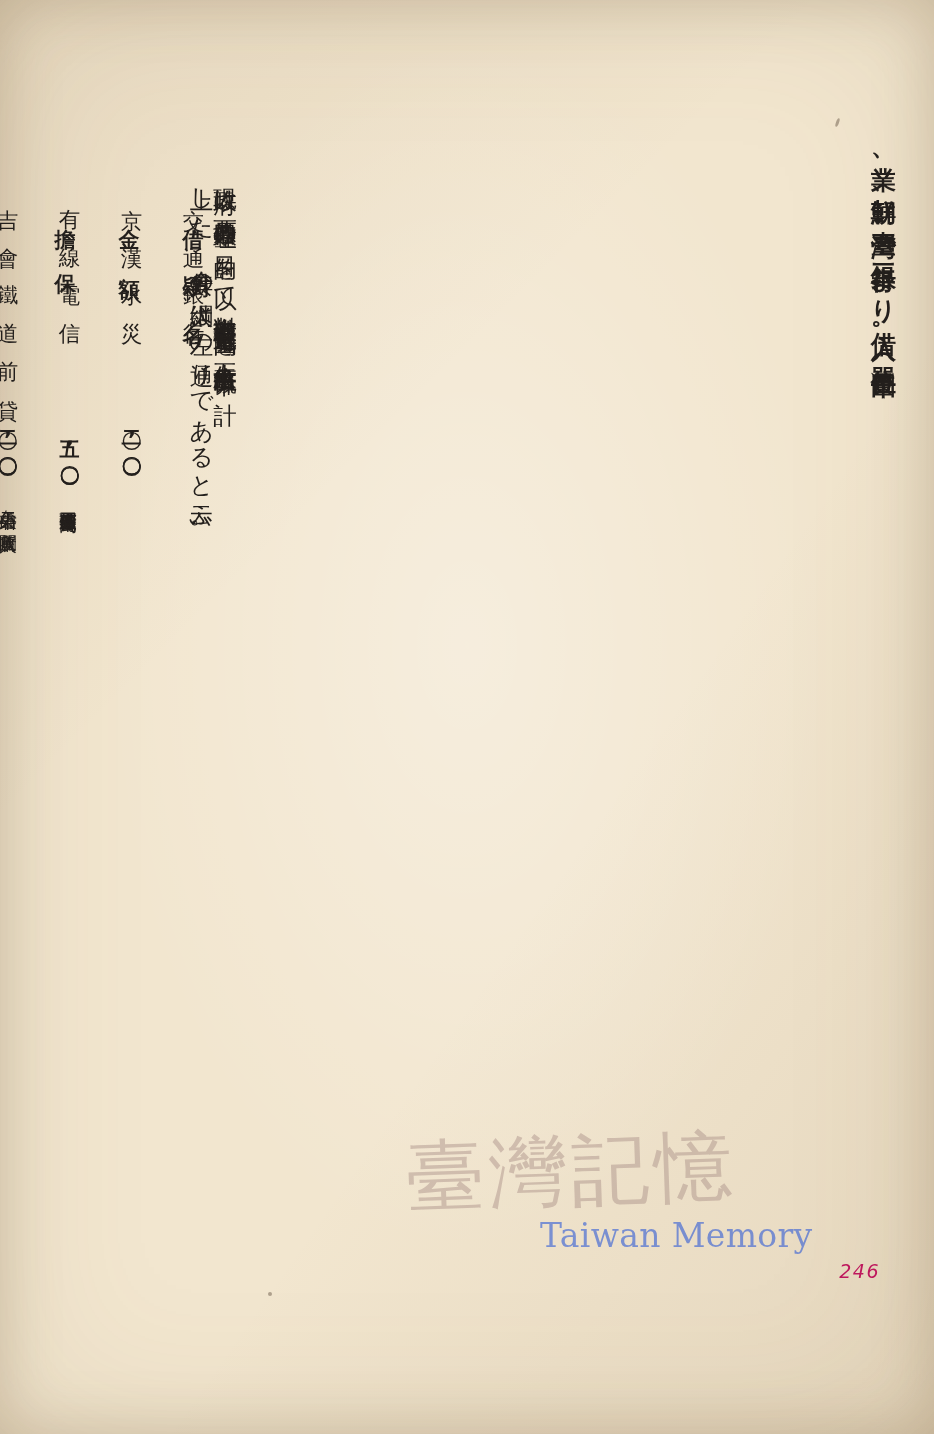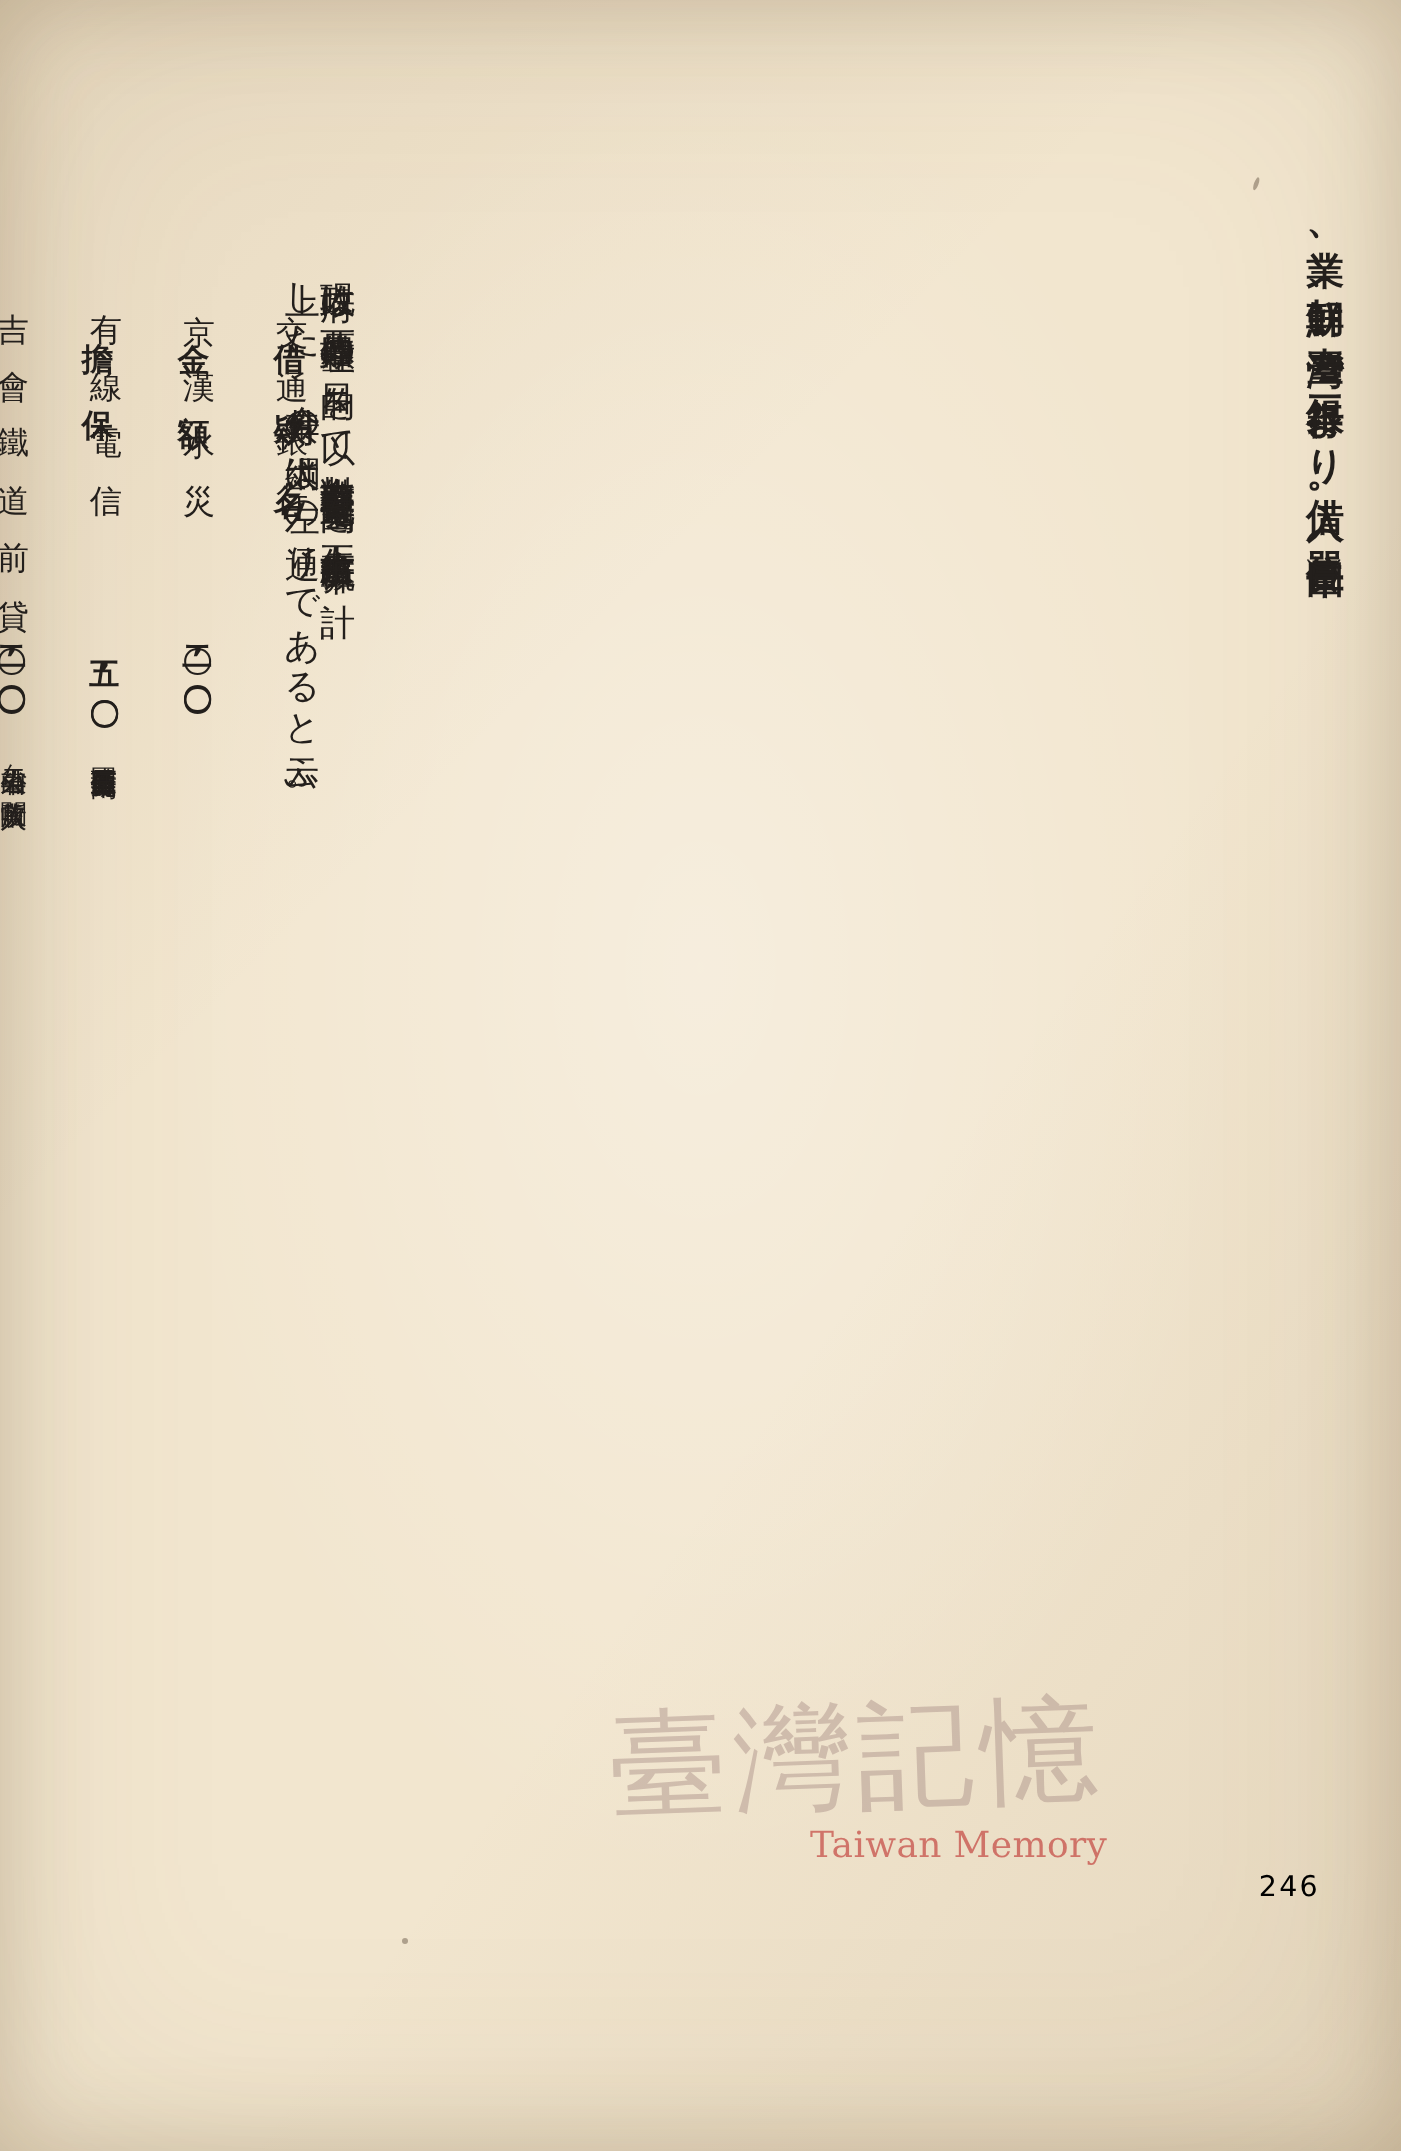--- a/index.html
+++ b/index.html
@@ -119,27 +119,28 @@
   }
   #body-text .line {
     font-size: 23.5px;
     letter-spacing: 0.055em;
     height: 100%;
   }
 
   
   #pageno {
     position: absolute;
-    bottom: 165px;
+    bottom: 152px;
     right: 54px;
     font-size: 19px;
-    color: #000000;
+    color: #be185d;
     letter-spacing: 0.08em;
     z-index: 4;
     font-family: "DejaVu Sans", "Liberation Sans", sans-serif;
+    font-style: italic;
   }
 
   
   #watermark {
     position: absolute;
     left: 400px;
     top: 1120px;
     width: 500px;
     height: 230px;
     z-index: 5;
@@ -155,22 +156,22 @@
     font-family: "DejaVu Serif", serif;
     letter-spacing: 0.06em;
     white-space: nowrap;
     transform: rotate(-2deg);
     opacity: 0.82;
   }
   #wm-en {
     position: absolute;
     left: 140px;
     top: 96px;
-    font-size: 24px;
-    color: #b91c1c;
+    font-size: 33px;
+    color: #1d4ed8;
     font-family: "DejaVu Serif", serif;
     letter-spacing: 0.01em;
     white-space: nowrap;
   }
   #wm-lib {
     position: absolute;
     left: 0px;
     top: 136px;
     font-size: 47px;
     color: #8c7872;

